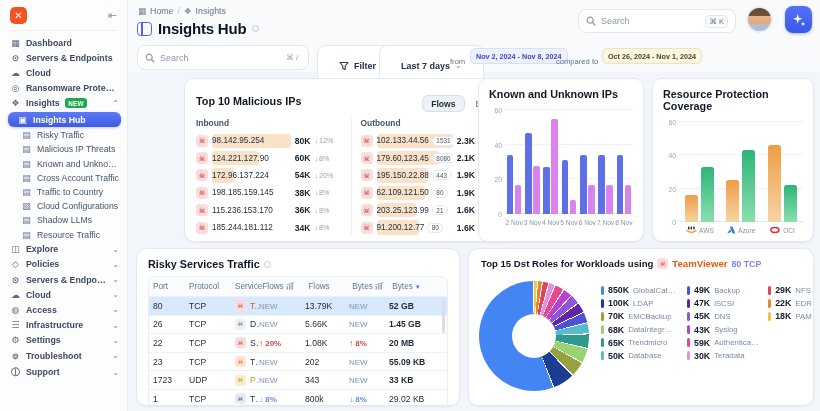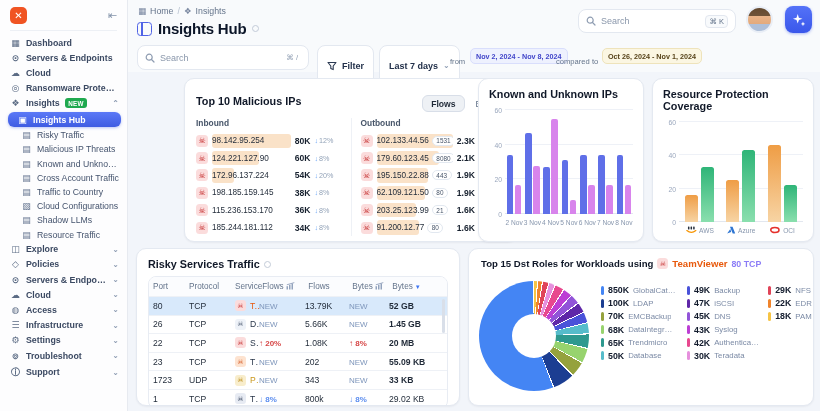--- a/index.html
+++ b/index.html
@@ -51,21 +51,21 @@
             border:2px solid #e9eef6;
             background:linear-gradient(180deg,#63492f 0%,#6e5338 34%,#e9b488 35%,#e3a97b 70%,#aebfd8 71%); }
   #ai-btn { position:absolute; left:785px; top:6px; width:27px; height:27px; border-radius:8px;
             background:linear-gradient(180deg,#5472f8,#3a57ea); display:flex; align-items:center;
             justify-content:center; box-shadow:0 1px 3px rgba(58,87,234,.4); cursor:pointer; }
 
   
   #ctl-search { position:absolute; left:137px; top:45px; width:172px; height:25px; }
   .btn { position:absolute; top:45px; height:41px; display:flex; align-items:center; gap:5px; background:#fff;
          border:1px solid #e3e8f0; border-radius:8px; font-size:9px; font-weight:600; color:#22304a;
-         padding:0 9px; cursor:pointer; }
+         padding:0 21px; cursor:pointer; }
   #btn-filter { left:317px; }
   #btn-range { left:379px; }
   .ctl-label { position:absolute; top:57px; font-size:7.6px; color:#64748b; }
   #from-label { left:450px; }
   #compared-label { left:556px; }
   .date-badge { position:absolute; top:48px; height:16px; display:flex; align-items:center; border-radius:5px;
                 font-size:7.2px; font-weight:700; padding:0 5px; white-space:nowrap; }
   #range-badge { left:470px; background:#eef1fe; border:1px solid #d9defc; color:#4044c9; }
   #compare-badge { left:602px; background:#fbf6e2; border:1px solid #eee3bb; color:#57431a; }
 
@@ -754,21 +754,21 @@
             <span class="leg-val">45K</span>
             <span class="leg-lab">DNS</span>
           </div>
           <div class="leg-item">
             <span class="leg-swatch" style="background:#bc3fd4"></span>
             <span class="leg-val">43K</span>
             <span class="leg-lab">Syslog</span>
           </div>
           <div class="leg-item">
             <span class="leg-swatch" style="background:#e8488f"></span>
-            <span class="leg-val">42K</span>
+            <span class="leg-val">59K</span>
             <span class="leg-lab">Authentication</span>
           </div>
           <div class="leg-item">
             <span class="leg-swatch" style="background:#e690dd"></span>
             <span class="leg-val">30K</span>
             <span class="leg-lab">Teradata</span>
           </div>
         </div>
         <div class="leg-col">
           <div class="leg-item">

